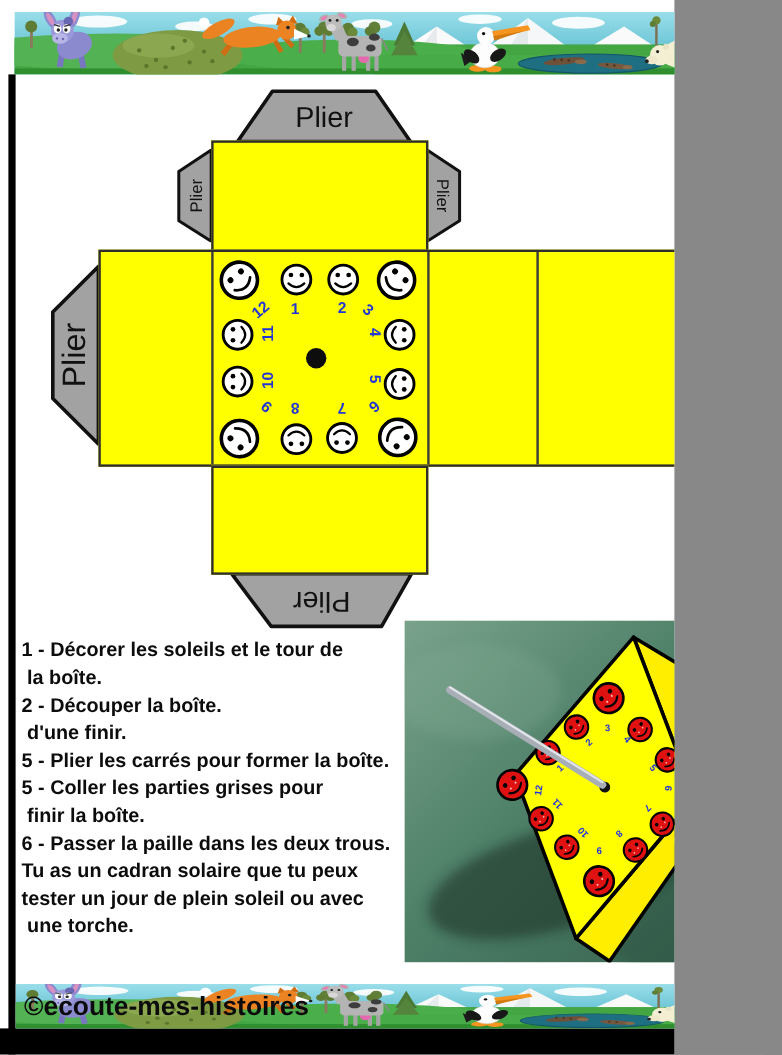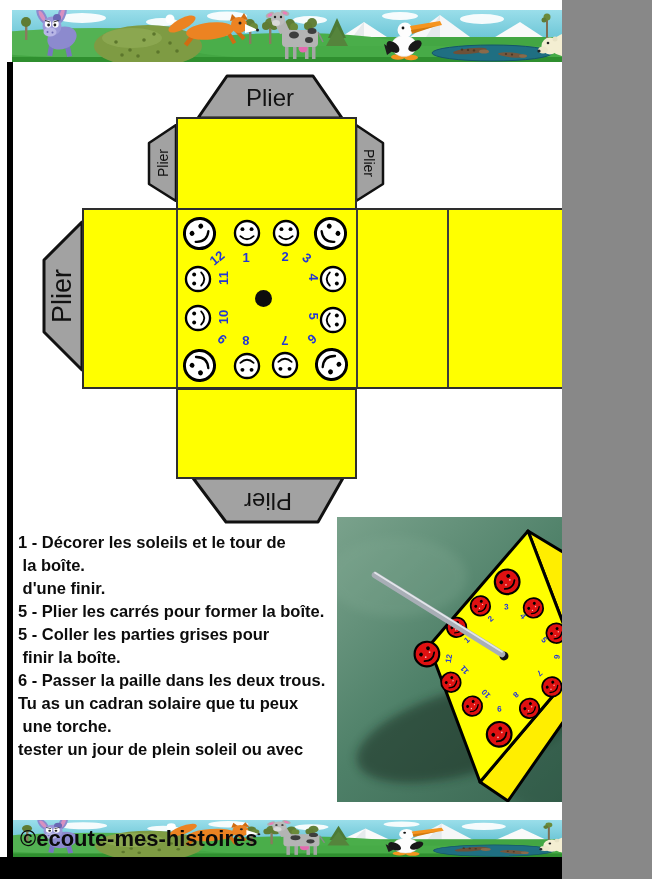--- a/index.html
+++ b/index.html
@@ -322,28 +322,29 @@
     <span class="hour" style="left:46px;top:131px;transform:translate(-50%,-50%) rotate(220deg)">9</span>
     <span class="hour" style="left:47px;top:109px;transform:translate(-50%,-50%) rotate(270deg)">10</span>
     <span class="hour" style="left:47px;top:70px;transform:translate(-50%,-50%) rotate(270deg)">11</span>
 
     <div class="hole" style="left:79px;top:82px;"></div>
   </div>
 
   <div class="abs instructions">
     <div class="instr-line">1 - Décorer les soleils et le tour de</div>
     <div class="instr-line"> la boîte.</div>
+    <div class="instr-line">2 - Découper la boîte.</div>
     <div class="instr-line"> d'une finir.</div>
     <div class="instr-line">5 - Plier les carrés pour former la boîte.</div>
     <div class="instr-line">5 - Coller les parties grises pour</div>
     <div class="instr-line"> finir la boîte.</div>
     <div class="instr-line">6 - Passer la paille dans les deux trous.</div>
     <div class="instr-line">Tu as un cadran solaire que tu peux</div>
+    <div class="instr-line">tester un jour de plein soleil ou avec</div>
     <div class="instr-line"> une torche.</div>
-    <div class="instr-line">tester un jour de plein soleil ou avec</div>
   </div>
 
   <svg class="abs photo" viewBox="0 0 288 285">
     <defs>
       <linearGradient id="tableg" x1="0" y1="0" x2="1" y2="1">
         <stop offset="0%" stop-color="#7aa28c"></stop>
           <stop offset="45%" stop-color="#4e8068"></stop>
           <stop offset="100%" stop-color="#35604c"></stop>
       </linearGradient>
       <filter id="soft" x="-30%" y="-30%" width="160%" height="160%">

